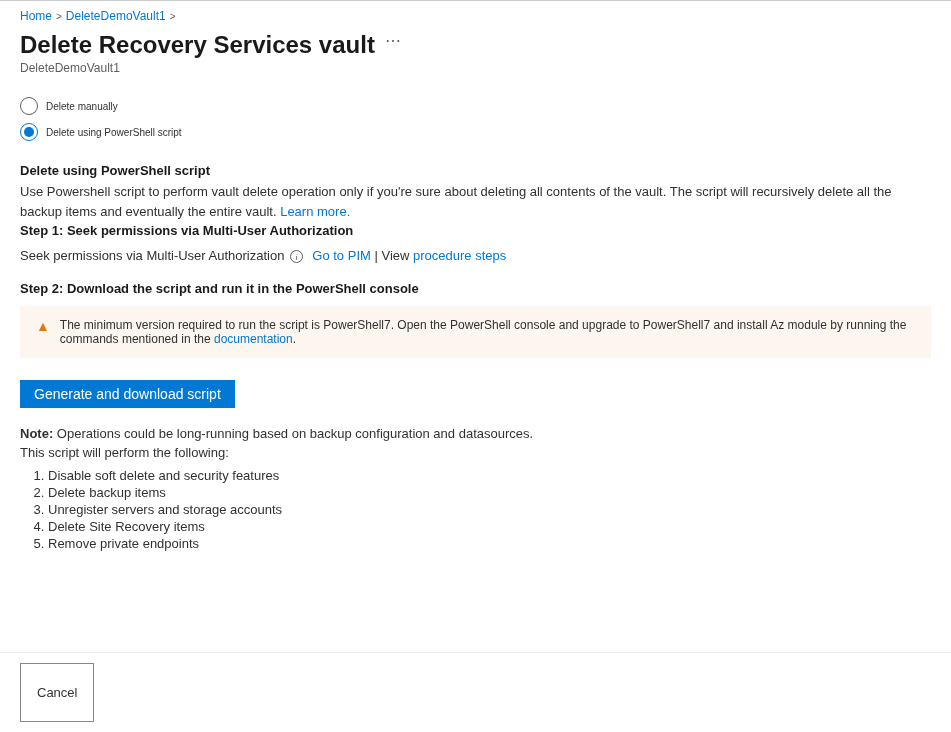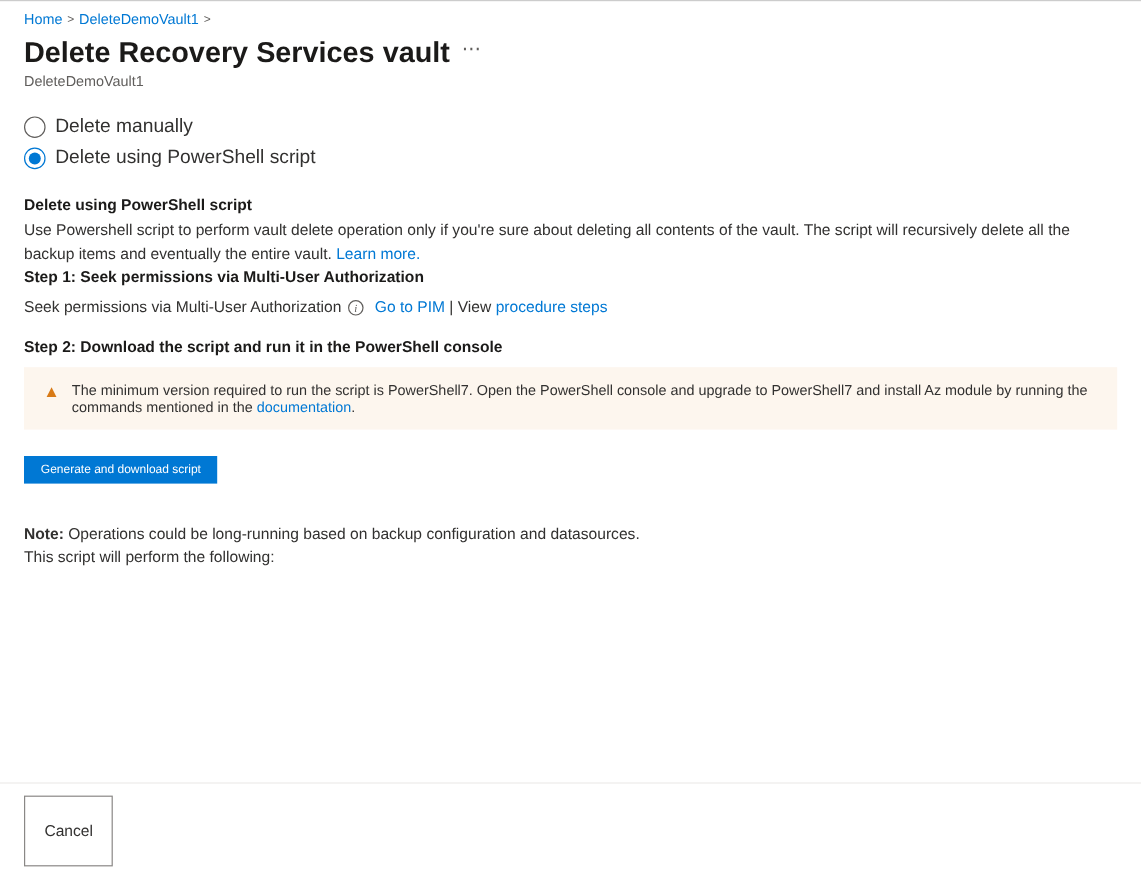--- a/index.html
+++ b/index.html
@@ -63,21 +63,21 @@
     }
     .radio-group {
       margin-bottom: 22px;
     }
     .radio-option {
       display: flex;
       align-items: center;
       gap: 8px;
       margin-bottom: 8px;
       cursor: pointer;
-      font-size: 16px;
+      font-size: 10px;
     }
     .radio-circle {
       width: 18px;
       height: 18px;
       border: 1px solid #605e5c;
       border-radius: 50%;
       display: flex;
       align-items: center;
       justify-content: center;
       flex-shrink: 0;
@@ -152,23 +152,23 @@
       color: #d87a16;
       font-size: 14px;
       flex-shrink: 0;
       line-height: 1.2;
     }
     .btn-primary {
       background: #0078d4;
       color: #ffffff;
       border: none;
       padding: 6px 14px;
-      font-size: 10px;
-      cursor: pointer;
-      margin-bottom: 34px;
+      font-size: 14px;
+      cursor: pointer;
+      margin-bottom: 18px;
       font-family: inherit;
     }
     .note {
       font-size: 13px;
       color: #323130;
       margin-bottom: 4px;
     }
     .note-label {
       font-weight: 600;
     }
@@ -249,18 +249,25 @@
     </div>
   </div>
 
   <button class="btn-primary">Generate and download script</button>
 
   <div class="note">
     <span class="note-label">Note:</span><span> Operations could be long-running based on backup configuration and datasources.</span>
   </div>
   <div class="note">This script will perform the following:</div>
 
+  <ol class="list">
+    <li>Disable soft delete and security features</li>
+    <li>Delete backup items</li>
+    <li>Unregister servers and storage accounts</li>
+    <li>Delete Site Recovery items</li>
+    <li>Remove private endpoints</li>
+  </ol>
 
 </div>
 
 <div class="footer">
   <button class="btn-cancel">Cancel</button>
 </div>
 
 </body></html>

